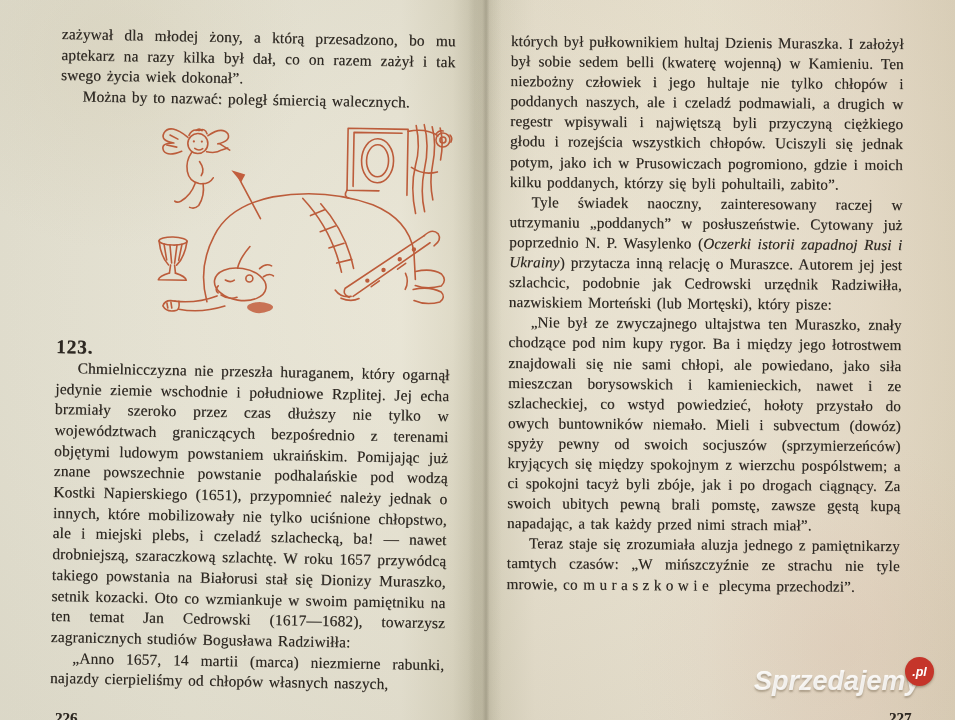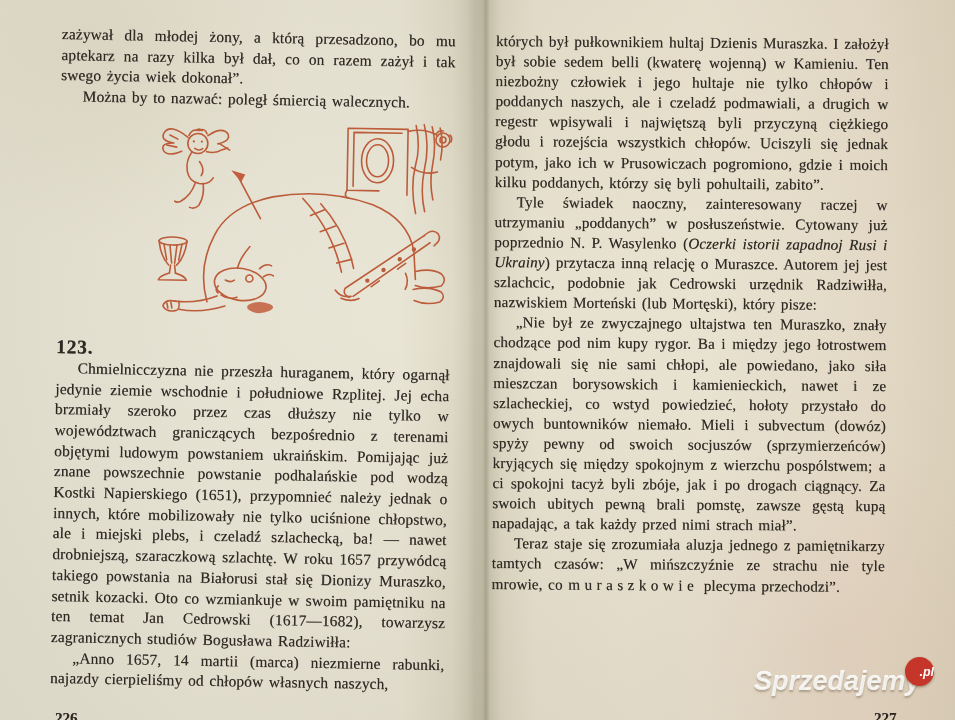--- a/index.html
+++ b/index.html
@@ -21,21 +21,21 @@
       radial-gradient(circle at 88% 90%, rgba(215,180,160,0.22), transparent 20%),
       radial-gradient(circle at 70% 12%, rgba(230,220,195,0.30), transparent 22%);
   }
   .gutter{
     position:absolute;left:468px;top:0;width:34px;height:720px;pointer-events:none;
     background:linear-gradient(90deg, transparent, rgba(95,88,62,0.14) 42%,
       rgba(60,54,34,0.26) 53%, rgba(95,88,62,0.10) 64%, transparent);
   }
   .page-col{position:absolute;top:0;height:720px;}
   .page-left-col{left:0;width:470px;}
-  .page-right-col{left:481px;width:455px;}
+  .page-right-col{left:496px;width:455px;}
   .text-block{position:absolute;}
   .lp-text{left:62px;top:24px;width:394px;transform:rotate(1.05deg);transform-origin:0 0;}
   .rp-text{left:15px;top:31px;width:393px;transform:rotate(0.45deg);transform-origin:0 0;}
   p.body-text{
     margin:0;font-size:15.4px;line-height:20.7px;text-align:justify;
     word-spacing:1.6px;letter-spacing:0.15px;
     text-shadow:0.3px 0.3px 0.6px rgba(45,40,34,0.55);
   }
   .rp-text p.body-text{font-size:15.1px;line-height:20.1px;}
   .indent{text-indent:22px;}
@@ -56,21 +56,21 @@
   .watermark{position:absolute;left:748px;top:656px;width:200px;height:50px;pointer-events:none;}
   .wm-text{
     position:absolute;left:6px;top:10px;
     font-family:"Liberation Sans","DejaVu Sans",sans-serif;
     font-weight:bold;font-style:italic;font-size:27px;letter-spacing:0px;
     color:rgba(255,255,255,0.80);
     text-shadow:0 1.5px 2px rgba(110,95,70,0.45), 0 0 1px rgba(255,255,255,0.5);
   }
   .wm-badge{
     position:absolute;left:157px;top:1px;width:29px;height:29px;border-radius:50%;
-    background:#c5352a;display:flex;align-items:center;justify-content:flex-end;
+    background:#c5352a;display:flex;align-items:center;justify-content:center;
     font-family:"Liberation Sans","DejaVu Sans",sans-serif;font-weight:bold;
     font-style:italic;font-size:12.5px;color:#fff;
     box-shadow:0 1.5px 2.5px rgba(90,70,45,0.45);
   }
 </style>
 </head>
 <body>
 
 <div class="photo">
   <div class="stains"></div>

